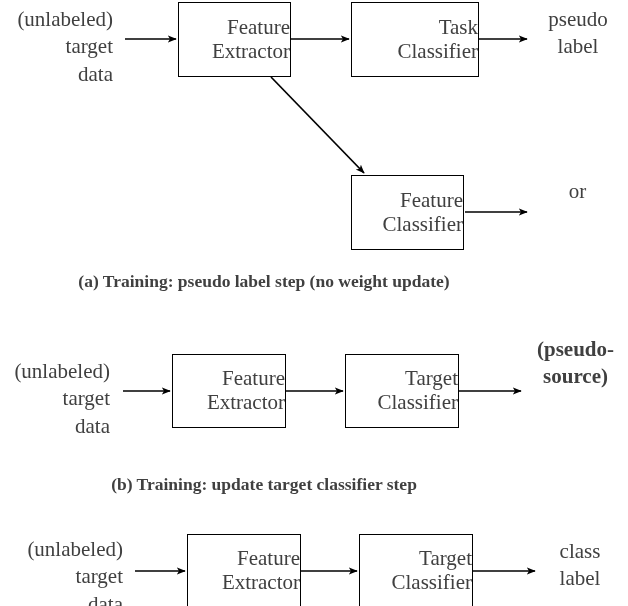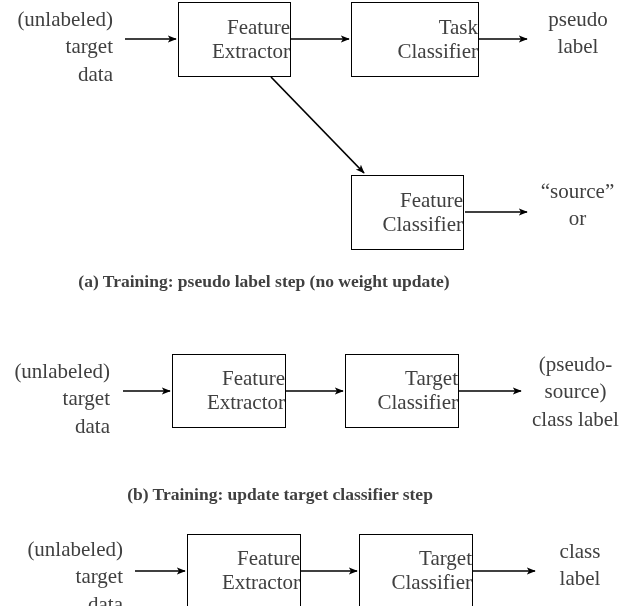--- a/index.html
+++ b/index.html
@@ -114,21 +114,20 @@
     <span class="ln">pseudo</span>
     <span class="ln">label</span>
   </div>
 
   <div class="node-box" style="left:351px; top:175px; width:113px; height:75px;">
     <span class="ln">Feature</span>
     <span class="ln">Classifier</span>
   </div>
 
   <div class="side-label lab-center-align" style="left:530px; top:178px; width:95px;">
-    <span class="ln">“source”</span>
     <span class="ln">or</span>
   </div>
 
   <div class="caption" style="top:271px;">(a) Training: pseudo label step (no weight update)</div>
 
   <div class="side-label lab-right-align" style="left:-2px; top:358px; width:112px;">
     <span class="ln">(unlabeled)</span>
     <span class="ln">target</span>
     <span class="ln">data</span>
   </div>
@@ -136,27 +135,26 @@
   <div class="node-box" style="left:172px; top:354px; width:114px; height:74px;">
     <span class="ln">Feature</span>
     <span class="ln">Extractor</span>
   </div>
 
   <div class="node-box" style="left:345px; top:354px; width:114px; height:74px;">
     <span class="ln">Target</span>
     <span class="ln">Classifier</span>
   </div>
 
-  <div class="side-label lab-center-align" style="left:523px; top:351px; width:105px;">
+  <div class="side-label lab-center-align" style="left:523px; top:336px; width:105px;font-weight:bold;">
     <span class="ln">(pseudo-</span>
     <span class="ln">source)</span>
-    <span class="ln">class label</span>
   </div>
 
-  <div class="caption" style="top:484px;padding-left:16px;">(b) Training: update target classifier step</div>
+  <div class="caption" style="top:474px;">(b) Training: update target classifier step</div>
 
   <div class="side-label lab-right-align" style="left:10px; top:536px; width:113px;">
     <span class="ln">(unlabeled)</span>
     <span class="ln">target</span>
     <span class="ln">data</span>
   </div>
 
   <div class="node-box" style="left:187px; top:534px; width:114px; height:74px;">
     <span class="ln">Feature</span>
     <span class="ln">Extractor</span>

